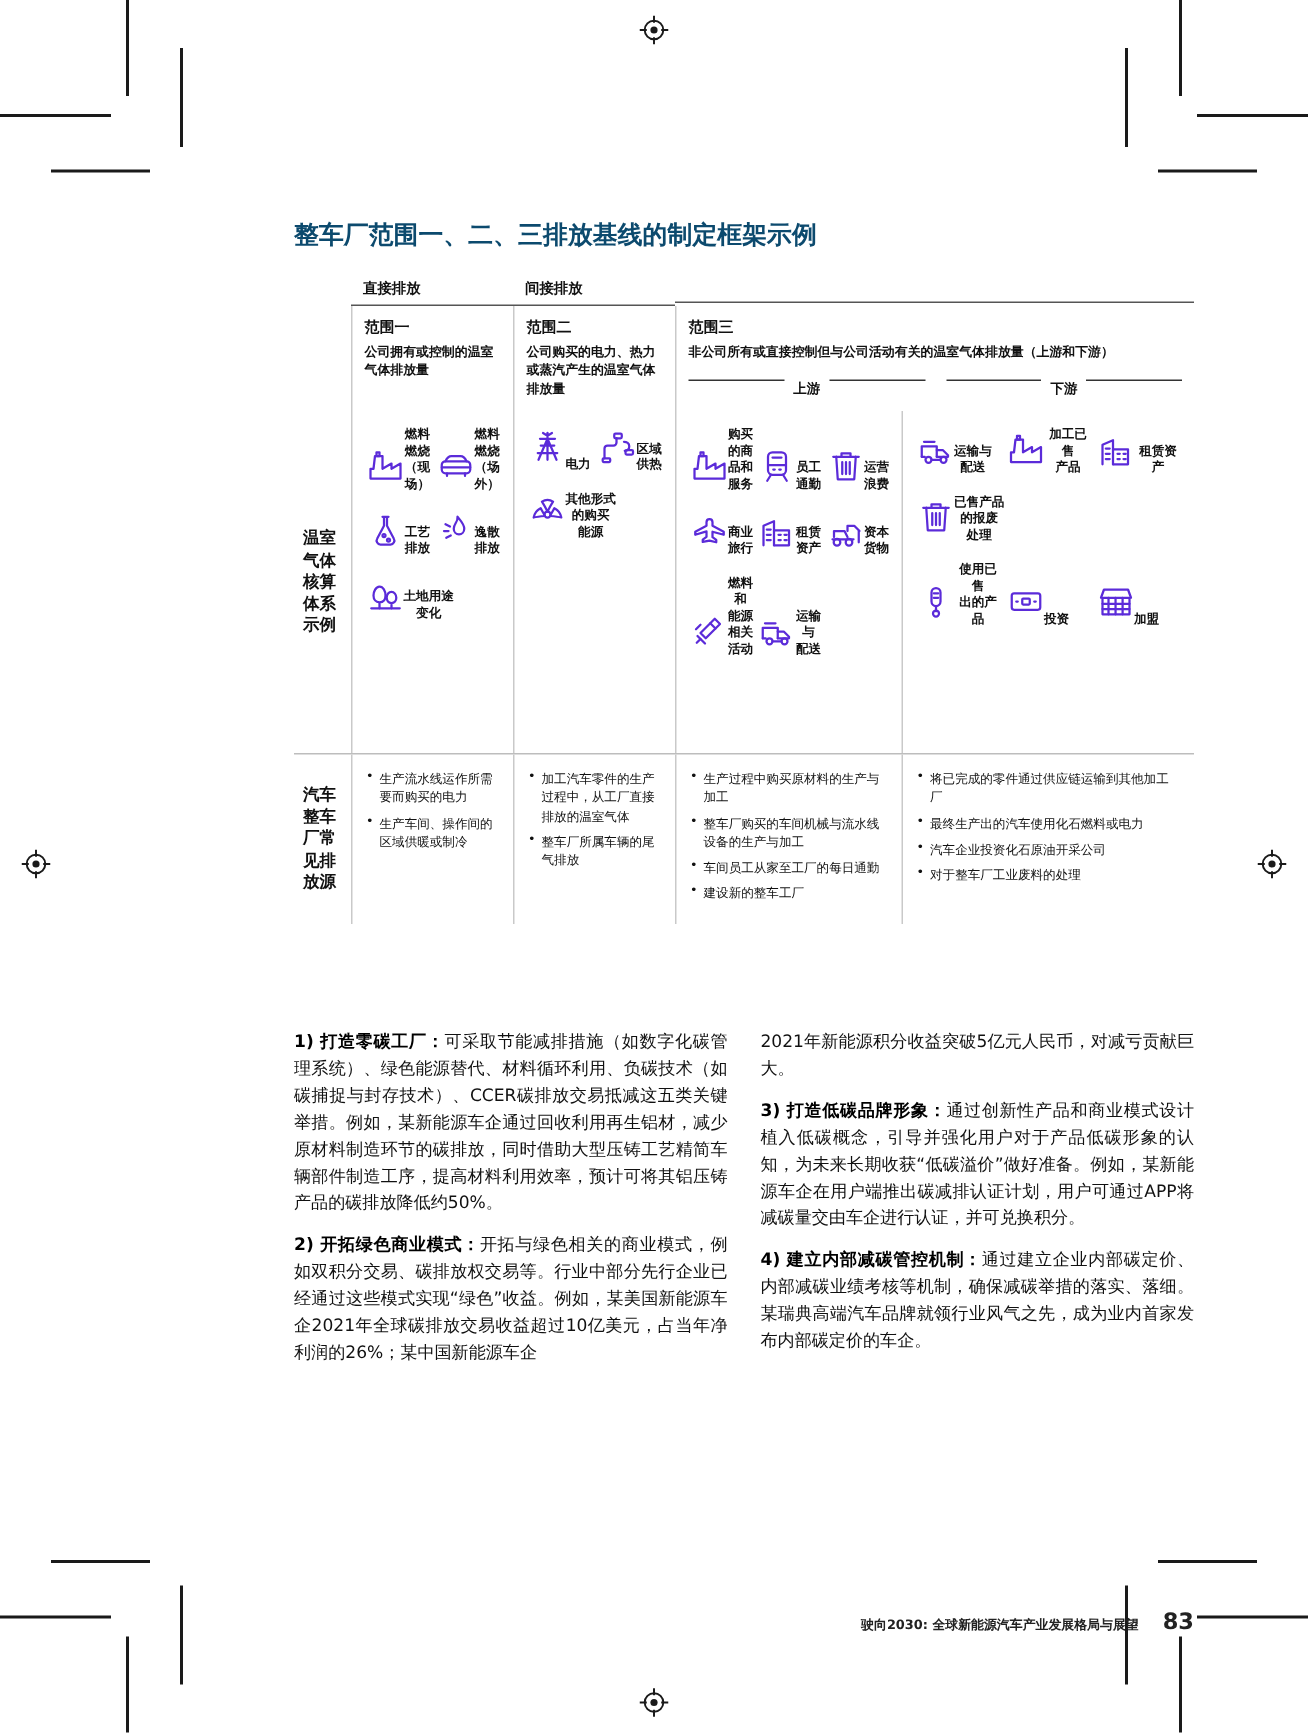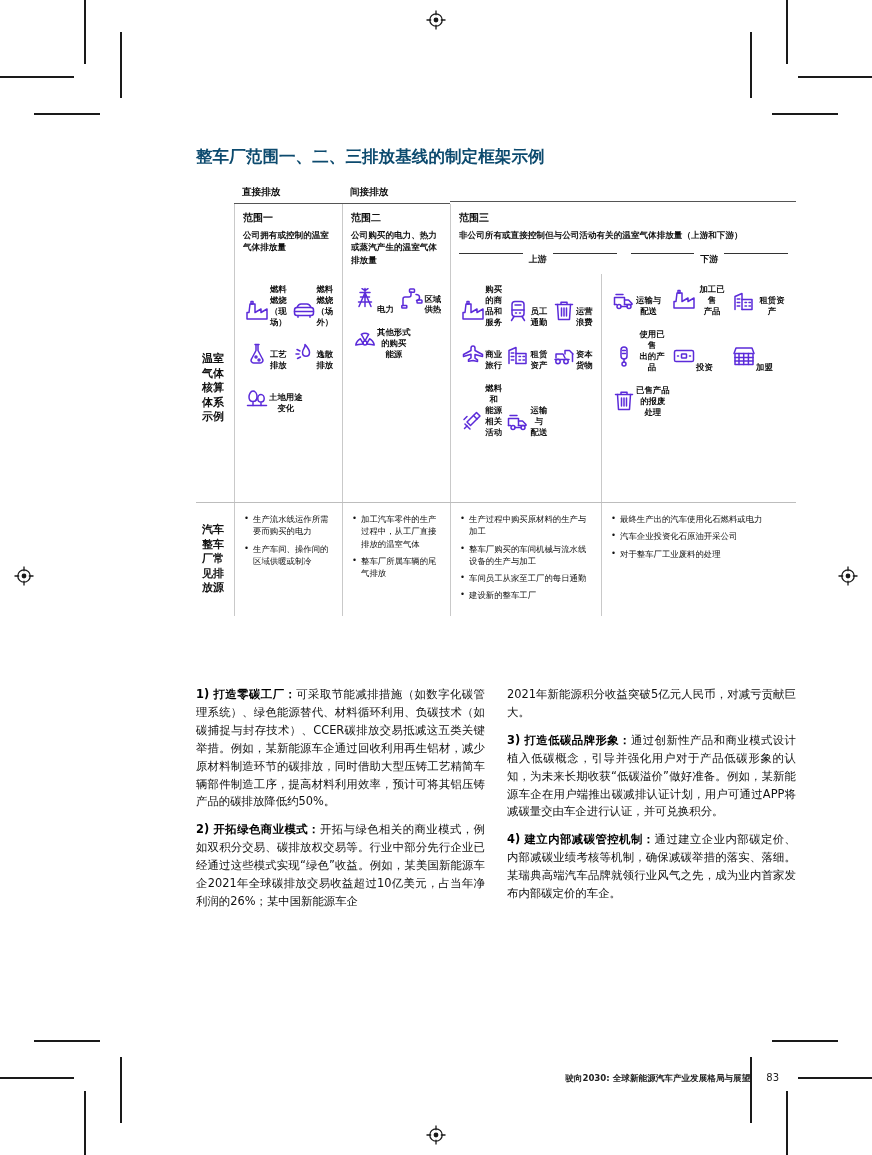--- a/index.html
+++ b/index.html
@@ -61,23 +61,23 @@
   .bul li{position:relative;padding-left:9px;font-size:8.4px;line-height:1.44;color:#111;margin-bottom:5px;}
   .bul li:before{content:"•";position:absolute;left:0;top:-1px;font-size:8.5px;color:#111;}
 
   
   .body{position:absolute;left:196px;top:686px;width:600px;display:flex;gap:22px;}
   .bcol{flex:1;}
   .para{font-size:11.4px;line-height:1.57;color:#111;margin:0 0 10px 0;text-align:justify;}
   .para b{font-weight:bold;color:#000;}
 
   
-  .footer{position:absolute;left:179px;top:1072px;width:600px;display:flex;justify-content:flex-end;align-items:baseline;gap:16px;}
+  .footer{position:absolute;left:196px;top:1072px;width:600px;display:flex;justify-content:flex-end;align-items:baseline;gap:16px;}
   .f-title{font-size:8.6px;font-weight:bold;color:#222;}
-  .f-page{font-size:10px;font-weight:normal;color:#222;}
+  .f-page{font-size:15px;font-weight:bold;color:#222;}
 </style>
 </head>
 <body>
 
 <div class="page">
 
   <div>
     <div class="crop" style="left:0;top:76px;width:74px;height:1.6px;"></div>
     <div class="crop" style="left:84px;top:0;width:1.6px;height:64px;"></div>
     <div class="crop" style="left:120px;top:32px;width:1.6px;height:66px;"></div>
@@ -409,20 +409,32 @@
                           <path d="M5.2 11h2.6M5.2 14.5h2.6M5.2 18h2.6M13 14.5h1.5M17 14.5h1.5M13 18h1.5M17 18h1.5"></path>
                         </svg>
                       </div>
                       <div class="cap">租赁资产</div>
                     </div>
                   </div>
                   <div class="irow">
                     <div class="icell" style="flex: 1 1 33.3333%;">
                       <div class="glyph">
                         <svg class="ic" width="24" height="24" viewBox="0 0 24 24" fill="none" stroke="#5B2BD9" stroke-width="1.5" stroke-linecap="round" stroke-linejoin="round">
+                          <path d="M3.5 5.5h17M9 5.5V3.2h6v2.3"></path>
+                          <path d="M5.5 5.5l1 15h11l1-15"></path>
+                          <path d="M9.5 9v8M12 9v8M14.5 9v8"></path>
+                        </svg>
+                      </div>
+                      <div class="cap">已售产品<br>的报废<br>处理</div>
+                    </div>
+                  </div>
+                  <div class="irow">
+                    <div class="icell" style="flex: 1 1 33.3333%;">
+                      <div class="glyph">
+                        <svg class="ic" width="24" height="24" viewBox="0 0 24 24" fill="none" stroke="#5B2BD9" stroke-width="1.5" stroke-linecap="round" stroke-linejoin="round">
                           <rect x="9" y="3" width="6" height="12" rx="3"></rect>
                           <path d="M12 15v3.5"></path>
                           <circle cx="12" cy="20" r="2"></circle>
                           <path d="M10.5 6.5h3M10.5 9.5h3"></path>
                         </svg>
                       </div>
                       <div class="cap">使用已售<br>出的产品</div>
                     </div>
                     <div class="icell" style="flex: 1 1 33.3333%;">
                       <div class="glyph">
@@ -437,32 +449,20 @@
                     <div class="icell" style="flex: 1 1 33.3333%;">
                       <div class="glyph">
                         <svg class="ic" width="24" height="24" viewBox="0 0 24 24" fill="none" stroke="#5B2BD9" stroke-width="1.5" stroke-linecap="round" stroke-linejoin="round">
                           <path d="M3 9.5h18v11H3z"></path>
                           <path d="M2 9.5L4 4h16l2 5.5"></path>
                           <path d="M7 9.5v11M11.7 9.5v11M16.4 9.5v11"></path>
                           <path d="M3 13.5h18M3 17h18"></path>
                         </svg>
                       </div>
                       <div class="cap">加盟</div>
-                    </div>
-                  </div>
-                  <div class="irow">
-                    <div class="icell" style="flex: 1 1 33.3333%;">
-                      <div class="glyph">
-                        <svg class="ic" width="24" height="24" viewBox="0 0 24 24" fill="none" stroke="#5B2BD9" stroke-width="1.5" stroke-linecap="round" stroke-linejoin="round">
-                          <path d="M3.5 5.5h17M9 5.5V3.2h6v2.3"></path>
-                          <path d="M5.5 5.5l1 15h11l1-15"></path>
-                          <path d="M9.5 9v8M12 9v8M14.5 9v8"></path>
-                        </svg>
-                      </div>
-                      <div class="cap">已售产品<br>的报废<br>处理</div>
                     </div>
                   </div>
                 </div>
               </div>
           </div>
         </div>
       </div>
 
       <div class="band" style="border-top:1px solid #bdbdbd;">
         <div class="rowlabel">
@@ -492,20 +492,21 @@
                     <li>生产过程中购买原材料的生产与加工</li>
                     <li>整车厂购买的车间机械与流水线设备的生产与加工</li>
                     <li>车间员工从家至工厂的每日通勤</li>
                     <li>建设新的整车工厂</li>
                   </ul>
                 </div>
               </div>
             <div class="sep" style="flex:1;">
                 <div class="bul">
                   <ul id="b-down">
+                    <li>将已完成的零件通过供应链运输到其他加工厂</li>
                     <li>最终生产出的汽车使用化石燃料或电力</li>
                     <li>汽车企业投资化石原油开采公司</li>
                     <li>对于整车厂工业废料的处理</li>
                   </ul>
                 </div>
               </div>
           </div>
         </div>
       </div>
 

